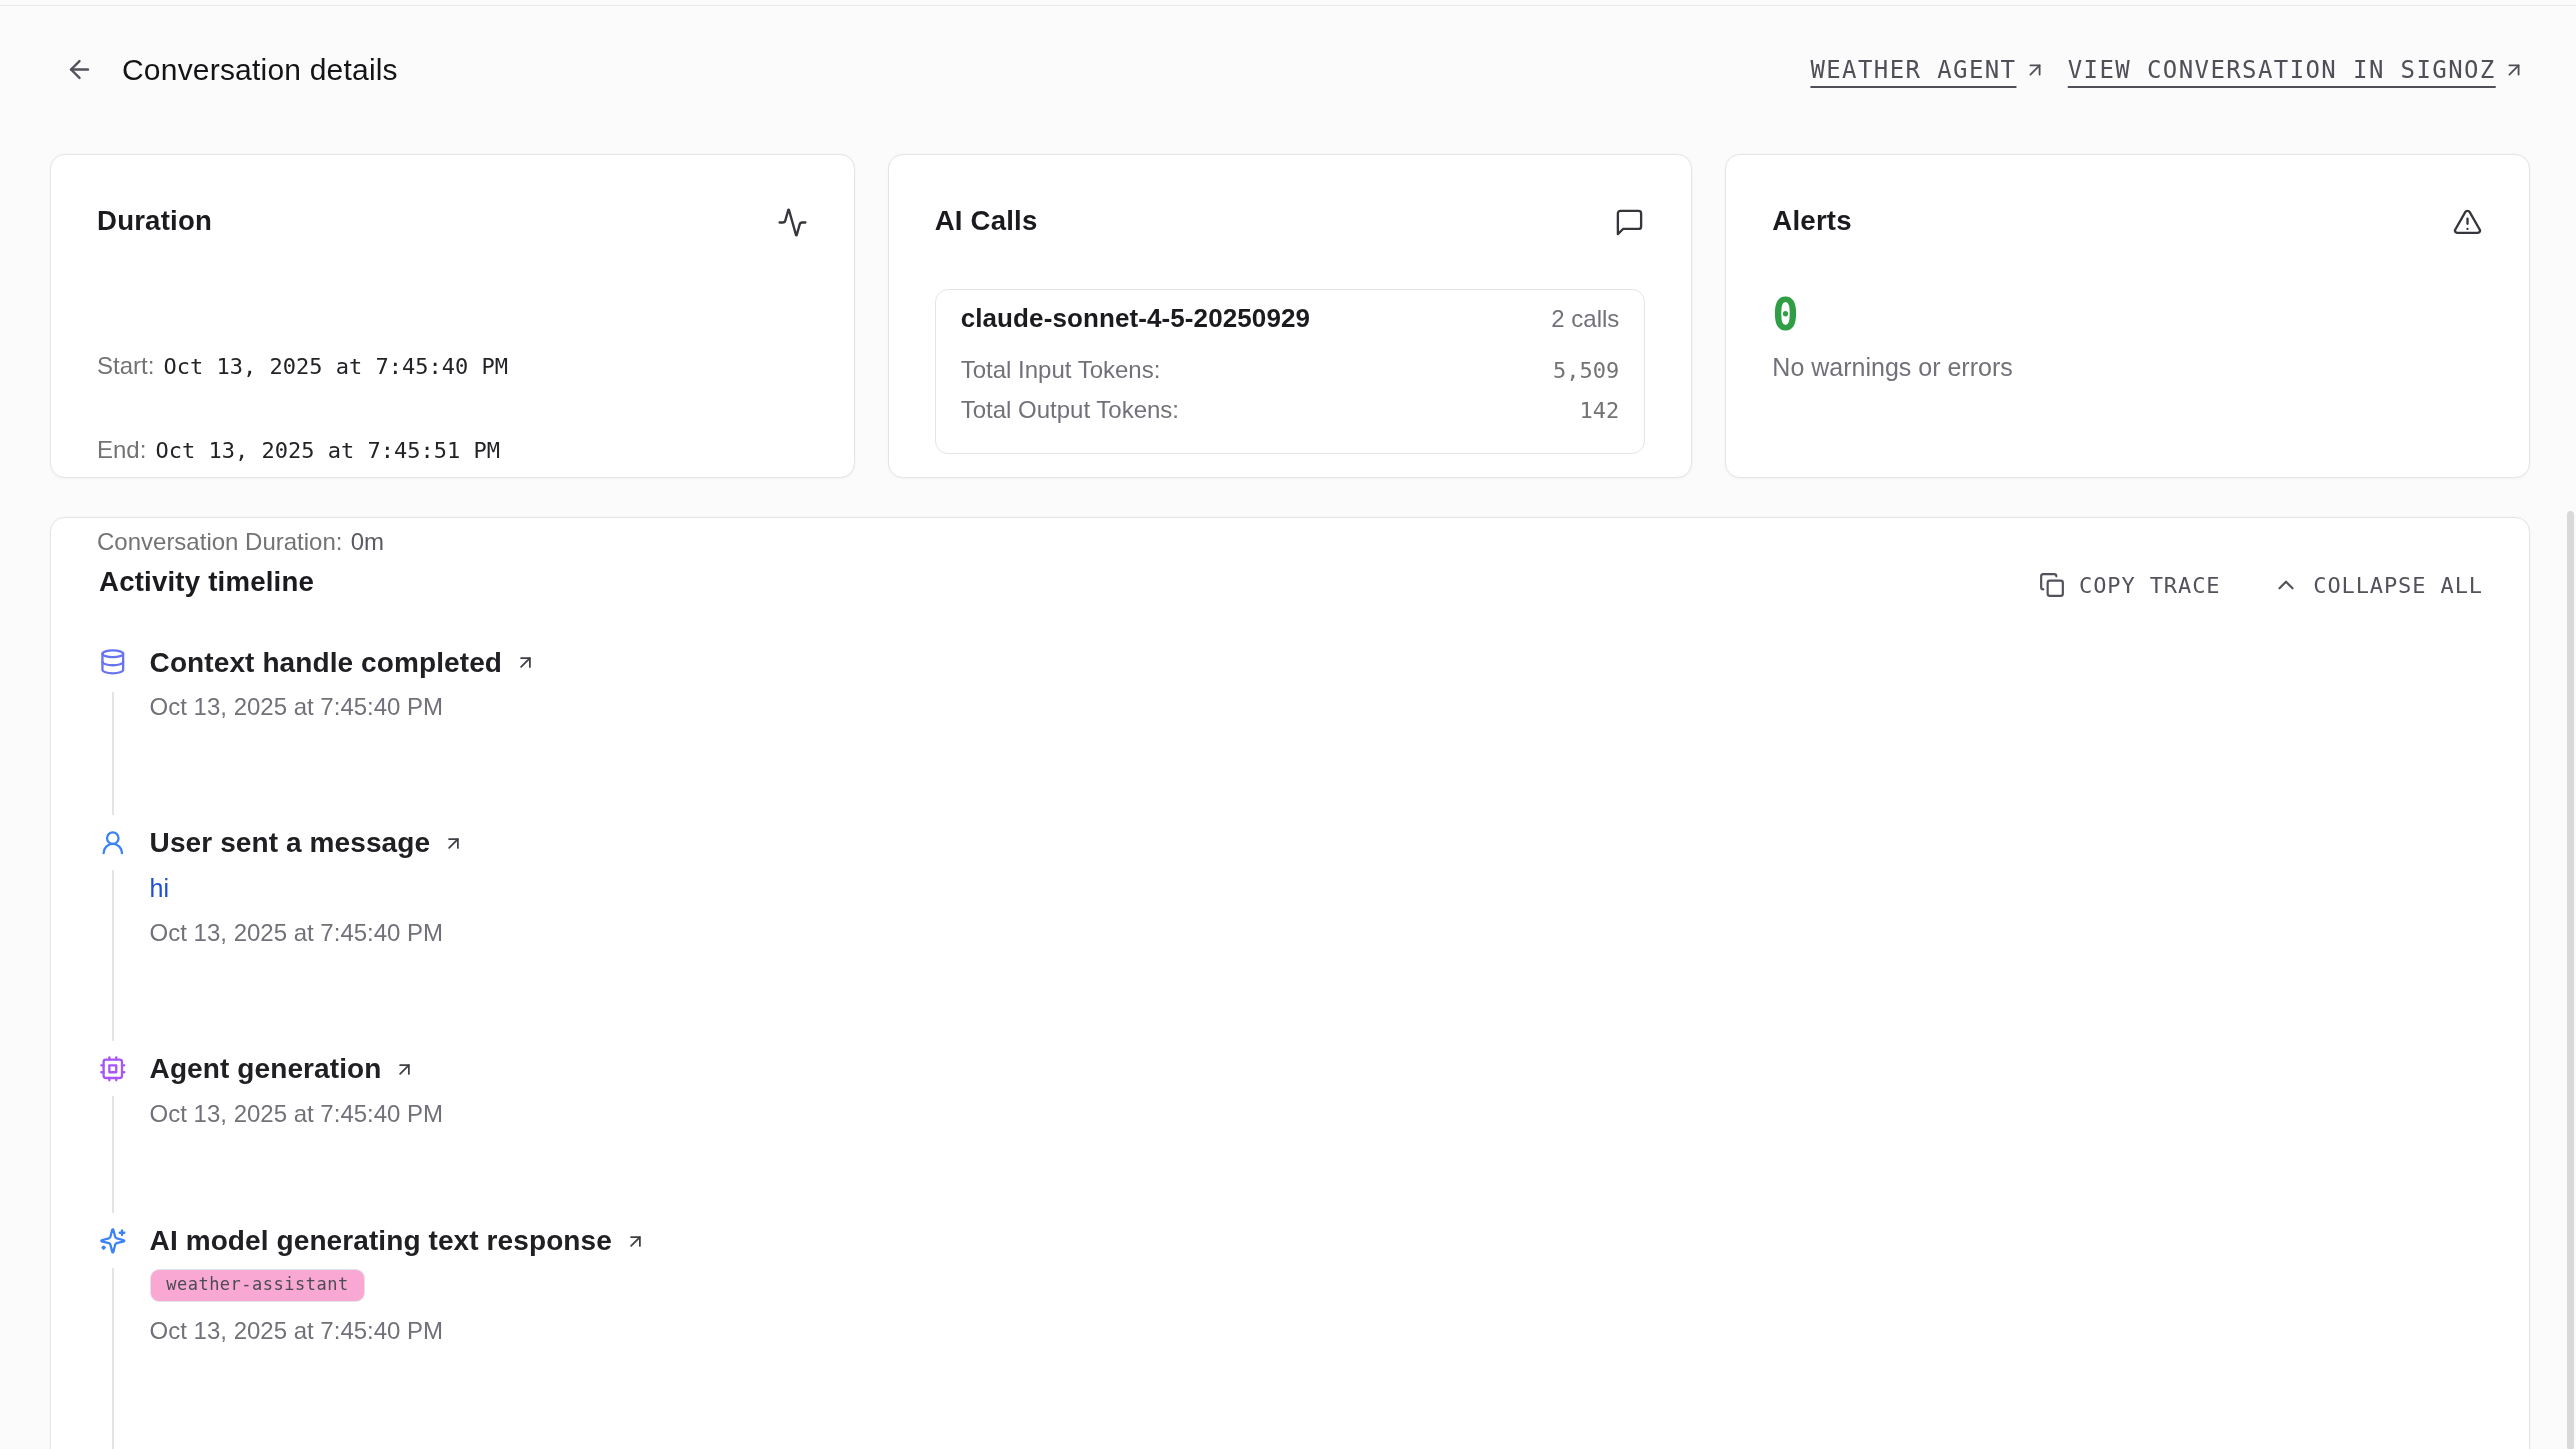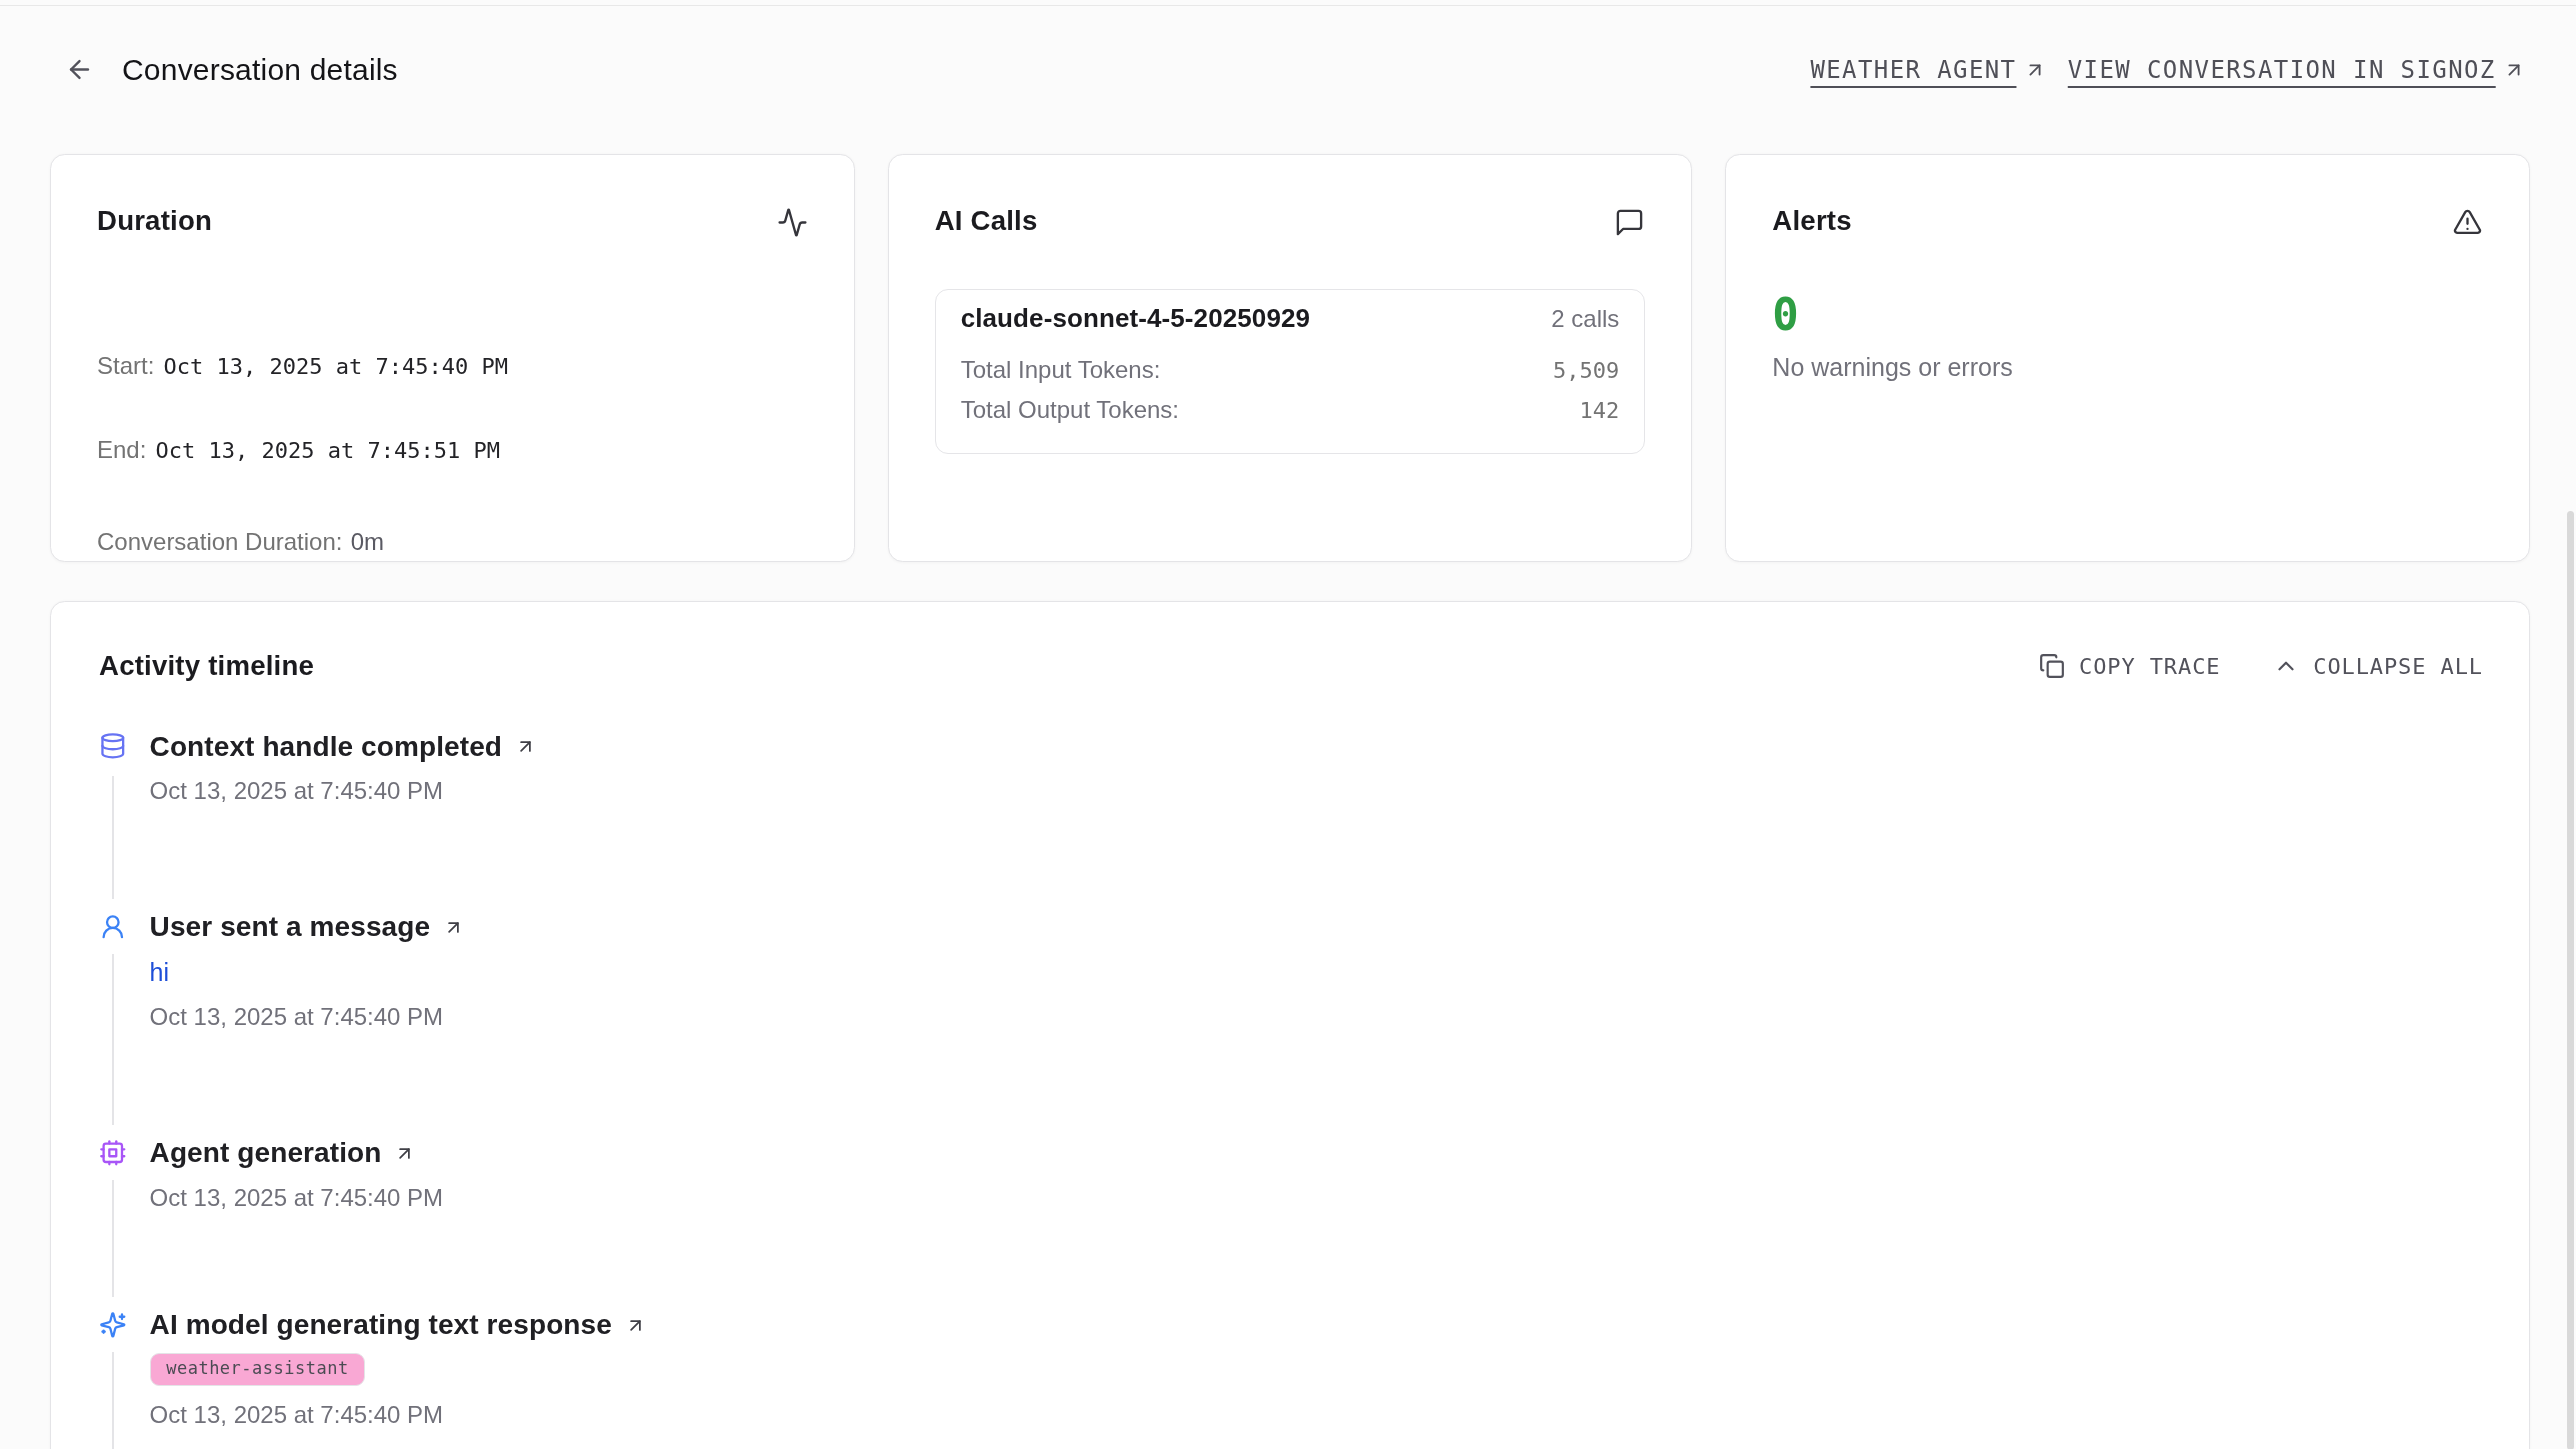--- a/index.html
+++ b/index.html
@@ -37,21 +37,21 @@
     font-family:"DejaVu Sans Mono", monospace;
     font-size:24px; letter-spacing:1.4px;
     text-decoration:underline; text-underline-offset:8.3px; text-decoration-thickness:1.8px;
   }
   .hlink svg{ flex:none; }
 
   
   .cards{
     display:flex; gap:33px;
     margin:66px 46px 0 50px;
-    height:408px;
+    height:324px;
   }
   .card{
     flex:1 1 0; background:#ffffff;
     border:0.9px solid #e4e4e7; border-radius:14.7px;
     padding:50px 46px 0 46px;
     box-shadow:0 0.9px 2.8px rgba(0,0,0,.035);
     position:relative;
   }
   .card-head{ display:flex; align-items:flex-start; justify-content:space-between; }
   .card-title{ font-size:27.6px; font-weight:600; color:#1b1b1f; letter-spacing:0.2px; }
@@ -86,21 +86,21 @@
 
   
   .timeline-card{
     margin:39px 46px 0 50px;
     background:#ffffff;
     border:0.9px solid #e4e4e7; border-radius:14.7px;
     box-shadow:0 0.9px 2.8px rgba(0,0,0,.035);
     padding:48px 46px 0 48px;
     height:1011px;
   }
-  .tl-head{ display:flex; align-items:center; justify-content:space-between; }
+  .tl-head{ display:flex; align-items:flex-end; justify-content:space-between; }
   .tl-title{ font-size:27.6px; font-weight:600; color:#1b1b1f; letter-spacing:0.2px; }
   .tl-actions{ display:flex; align-items:center; gap:53px; }
   .tl-btn{
     display:flex; align-items:center; gap:13.8px;
     background:none; border:none; cursor:pointer;
     color:#52525b;
   }
   .tl-btn .tl-btn-text{
     font-family:"DejaVu Sans Mono", monospace;
     font-size:22px; letter-spacing:0.9px;

